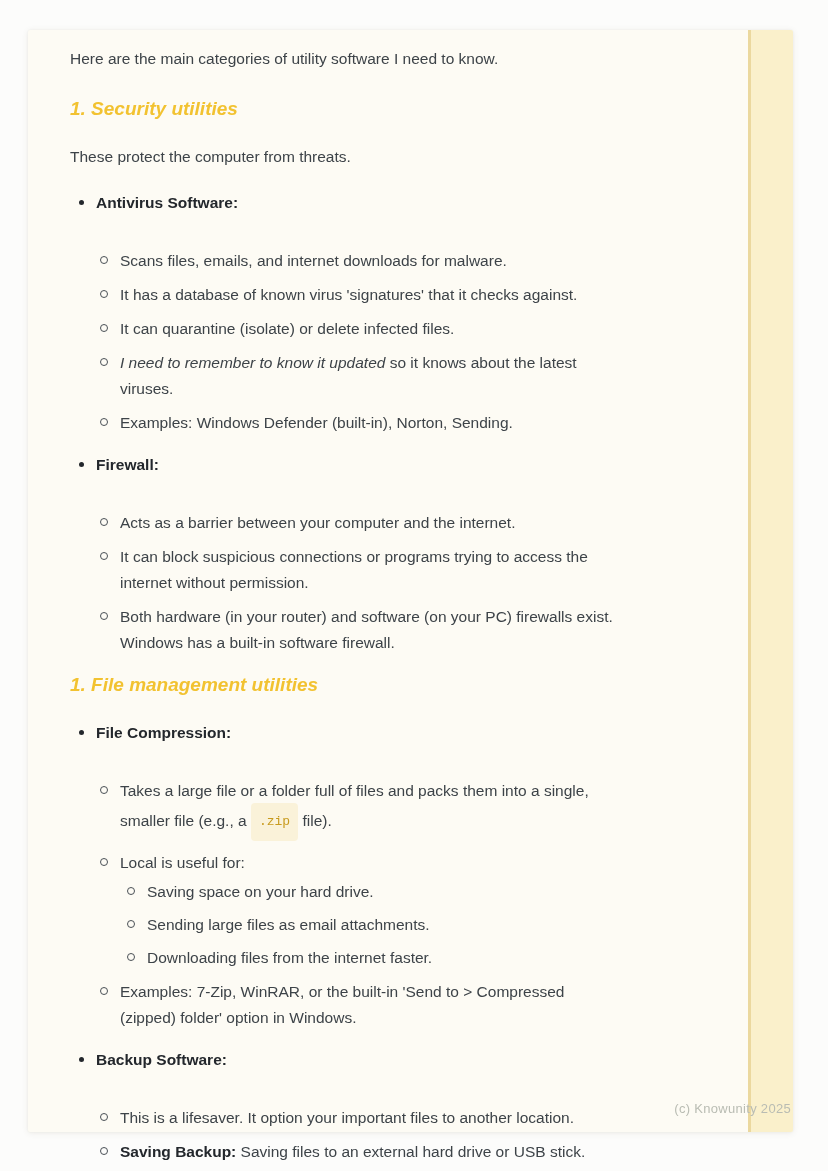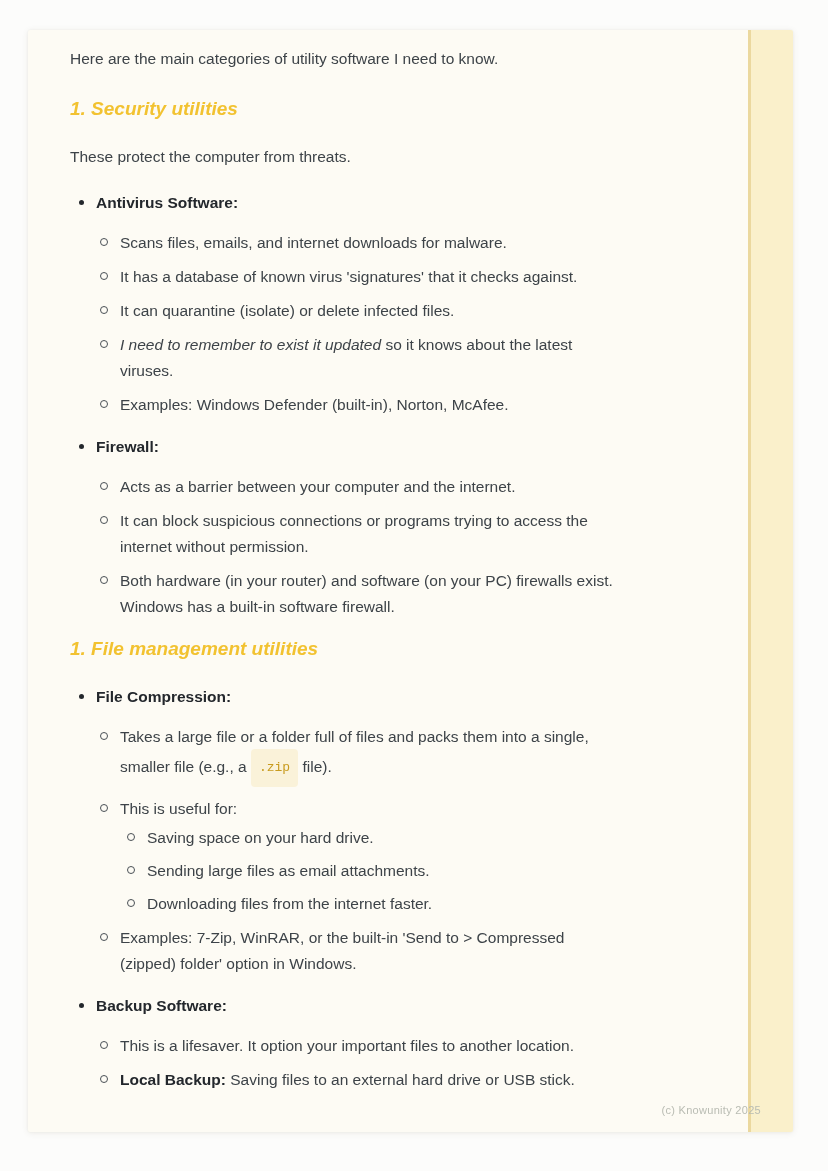--- a/index.html
+++ b/index.html
@@ -68,21 +68,21 @@
     position:absolute;
     left:9px;top:10px;
     width:5px;height:5px;
     border-radius:50%;
     background:var(--bold-text);
   }
   .topic-title{
     font-weight:700;
     color:var(--bold-text);
   }
-  .l2{margin-top:14px;}
+  .l2{margin-top:32px;}
   .l2 > li{
     position:relative;
     padding-left:24px;
     margin-bottom:8px;
   }
   .l2 > li::before{
     content:"";
     position:absolute;
     left:4px;top:8px;
     width:6px;height:6px;
@@ -114,23 +114,23 @@
     color:var(--code-text);
     background:var(--code-bg);
     border-radius:4px;
     padding:10px 8px;
     display:inline-block;
     position:relative;
     top:-1px;
   }
   .watermark{
     position:absolute;
-    right:32px;bottom:16px;
+    right:2px;bottom:16px;
     z-index:2;
-    font-size:11px;
+    font-size:13px;
     letter-spacing:.3px;
     color:var(--watermark);
   }
 </style>
 </head>
 <body>
 
 <div class="card">
   <div class="edge-strip"></div>
 
@@ -141,23 +141,23 @@
     <h3 class="section-heading">1. Security utilities</h3>
     <p class="section-lead">These protect the computer from threats.</p>
 
     <ul class="l1">
       <li>
         <span class="topic-title">Antivirus Software:</span>
         <ul class="l2">
           <li><span class="pre">Scans files, emails, and internet downloads for malware.</span></li>
           <li><span class="pre">It has a database of known virus 'signatures' that it checks against.</span></li>
           <li><span class="pre">It can quarantine (isolate) or delete infected files.</span></li>
-          <li><span class="it pre">I need to remember to exist it updated</span><span class="pre"> so it knows about the latest
+          <li><span class="it pre">I need to remember to know it updated</span><span class="pre"> so it knows about the latest
 viruses.</span></li>
-          <li><span class="pre">Examples: Windows Defender (built-in), Norton, McAfee.</span></li>
+          <li><span class="pre">Examples: Windows Defender (built-in), Norton, Sending.</span></li>
         </ul>
       </li>
       <li>
         <span class="topic-title">Firewall:</span>
         <ul class="l2">
           <li><span class="pre">Acts as a barrier between your computer and the internet.</span></li>
           <li><span class="pre">It can block suspicious connections or programs trying to access the
 internet without permission.</span></li>
           <li><span class="pre">Both hardware (in your router) and software (on your PC) firewalls exist.
 Windows has a built-in software firewall.</span></li>
@@ -167,36 +167,36 @@
 
     <h3 class="section-heading">1. File management utilities</h3>
 
     <ul class="l1">
       <li>
         <span class="topic-title">File Compression:</span>
         <ul class="l2">
           <li><span class="pre">Takes a large file or a folder full of files and packs them into a single,
 smaller file (e.g., a </span><code class="chip">.zip</code><span class="pre"> file).</span></li>
           <li>
-            <span class="pre">This is useful for:</span>
+            <span class="pre">Local is useful for:</span>
             <ul class="l3">
               <li><span class="pre">Saving space on your hard drive.</span></li>
               <li><span class="pre">Sending large files as email attachments.</span></li>
               <li><span class="pre">Downloading files from the internet faster.</span></li>
             </ul>
           </li>
           <li><span class="pre">Examples: 7-Zip, WinRAR, or the built-in 'Send to &gt; Compressed
 (zipped) folder' option in Windows.</span></li>
         </ul>
       </li>
       <li>
         <span class="topic-title">Backup Software:</span>
         <ul class="l2">
           <li><span class="pre">This is a lifesaver. It option your important files to another location.</span></li>
-          <li><span class="bold-label pre">Local Backup:</span><span class="pre"> Saving files to an external hard drive or USB stick.</span></li>
+          <li><span class="bold-label pre">Saving Backup:</span><span class="pre"> Saving files to an external hard drive or USB stick.</span></li>
         </ul>
       </li>
     </ul>
 
   </div>
 
   <div class="watermark">(c) Knowunity 2025</div>
 </div>
 
 </body></html>

